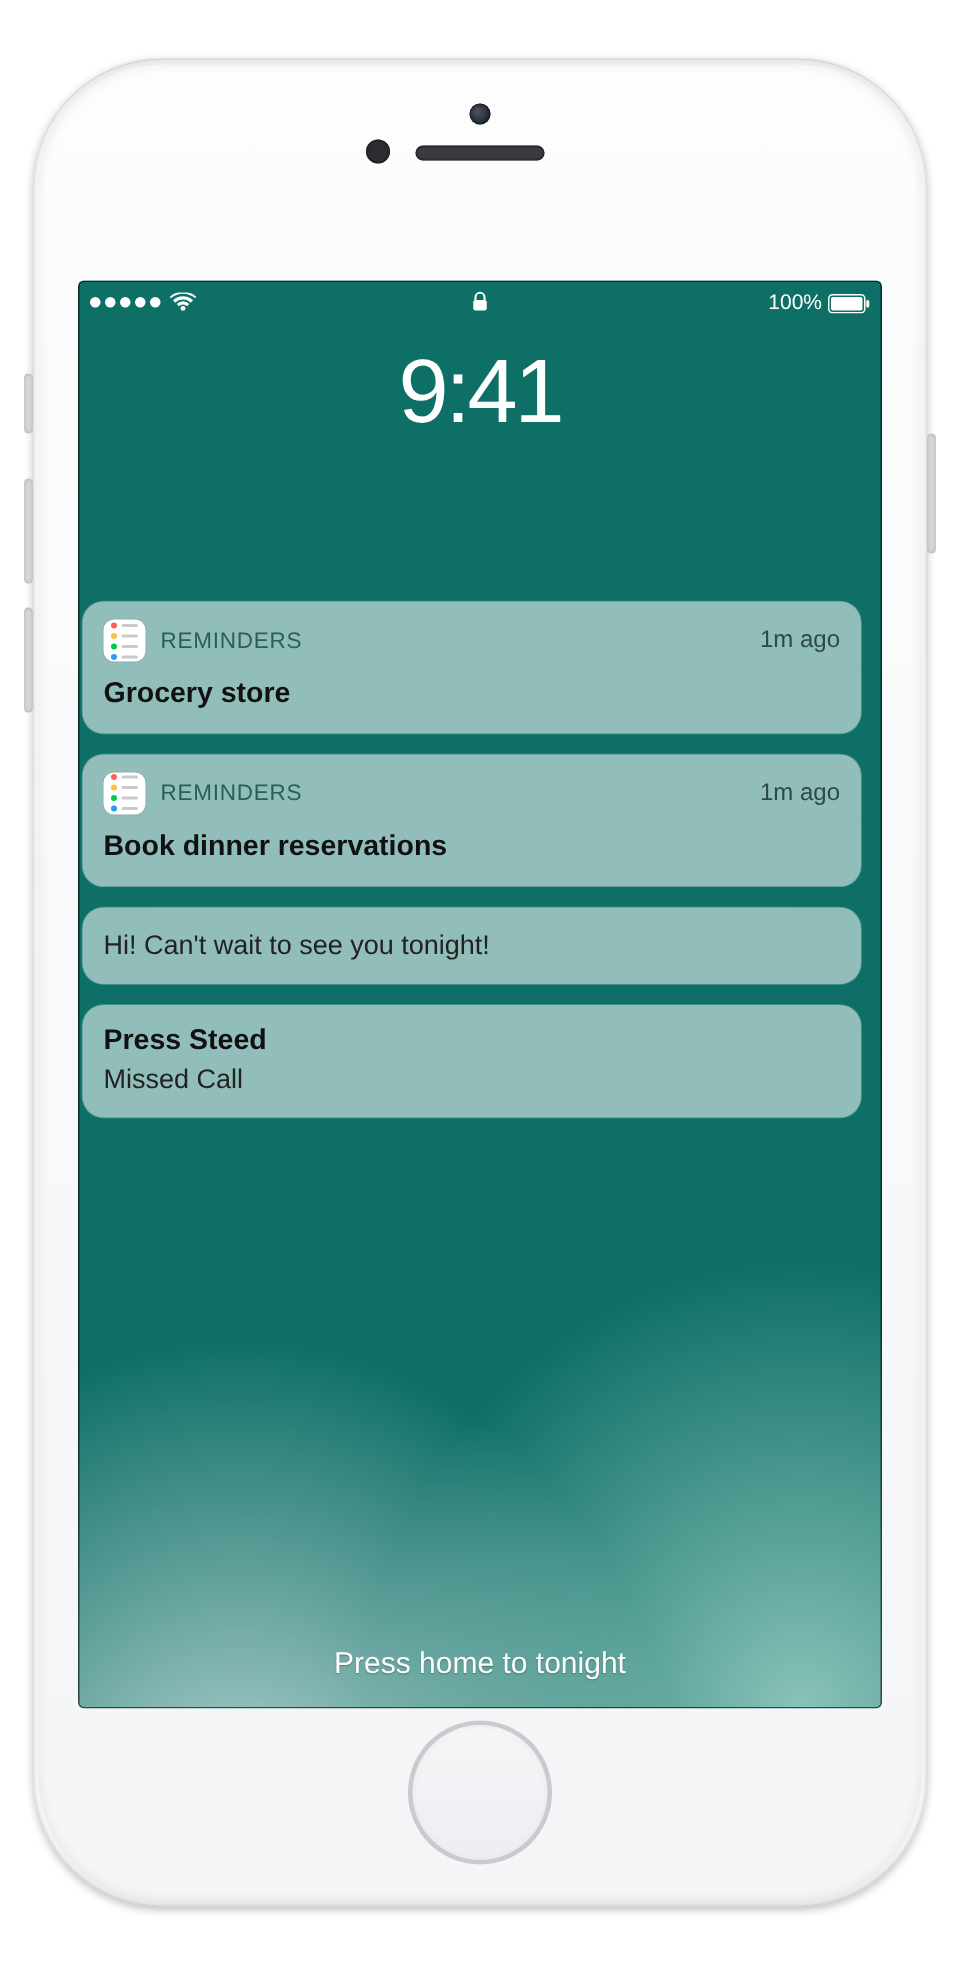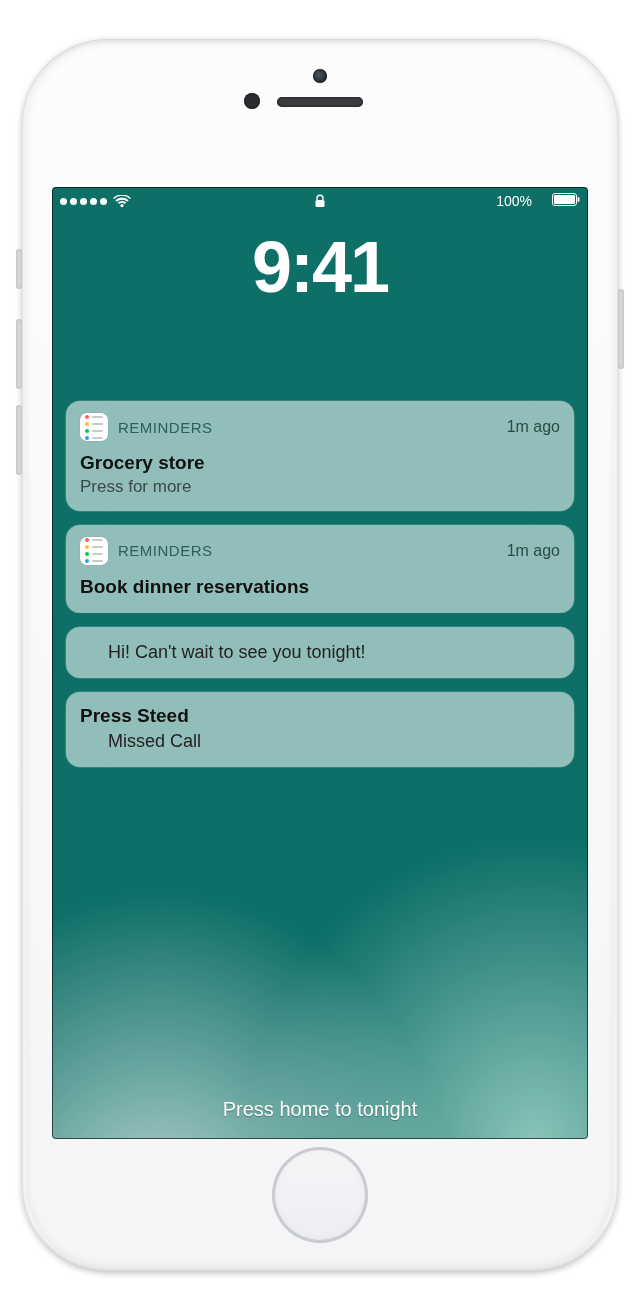--- a/index.html
+++ b/index.html
@@ -88,31 +88,31 @@
     display:flex; align-items:center;
     color:#fff; font-size:14px;
     padding:0 8px;
   }
   .status-left, .status-right { display:flex; align-items:center; gap:6px; }
   .status-right { margin-left:auto; }
   .status-center { position:absolute; left:50%; transform:translateX(-50%); }
   .signal-dots { display:flex; gap:3px; }
   .signal-dots span { width:7px; height:7px; border-radius:50%; background:#fff; display:block;}
   .wifi svg, .lock svg, .battery svg { display:block; }
-  .battery-wrap { display:flex; align-items:flex-start; gap:20px; font-weight:500;}
+  .battery-wrap { display:flex; align-items:flex-end; gap:4px; font-weight:500;}
   
   .clock {
     position:absolute; top:44px; left:0; right:0;
     text-align:center; color:#fff;
   }
-  .clock .time { font-size:72px; font-weight:700; letter-spacing:-2px; line-height:1; }
+  .clock .time { font-size:60px; font-weight:400; letter-spacing:-2px; line-height:1; }
   .clock .date { font-size:24px; font-weight:400; margin-top:6px; }
   
   .notif-stack {
-    position:absolute; top:214px; left:14px; right:14px;
+    position:absolute; top:214px; left:3px; right:14px;
     display:flex; flex-direction:column; gap:14px;
   }
   .notif {
     border-radius:14px;
     background: rgba(255,255,255,0.55);
     backdrop-filter: blur(20px);
     padding:12px 14px 14px;
     box-shadow: 0 0 0 .5px rgba(255,255,255,.3);
   }
   .notif-head {
@@ -129,21 +129,21 @@
   .app-icon.phone     { background:linear-gradient(180deg,#5ff777,#09c31f);}
   .app-name {
     font-size:15px; letter-spacing:.5px;
     color:#2b5f58; font-weight:400;
   }
   .notif-time {
     margin-left:auto;
     font-size:16px; color:#2c4b47;
   }
   .notif-title { font-size:19px; font-weight:700; color:#111; line-height:1.25;}
-  .notif-body  { font-size:18px; color:#222; line-height:1.3; margin-top:2px;margin-left:28px;}
+  .notif-body  { font-size:18px; color:#222; line-height:1.3; margin-top:2px;}
   .notif-hint  { font-size:17px; color:#3a4a47; margin-top:2px;}
   
   .reminders-lines {
     width:18px; display:flex; flex-direction:column; gap:3px;
   }
   .reminders-lines span {
     display:flex; align-items:center; gap:3px;
   }
   .reminders-lines i.dot { width:4px; height:4px; border-radius:50%; display:block;}
   .reminders-lines i.bar { flex:1; height:2px; border-radius:1px; background:#c9c9c9; display:block;}
@@ -234,21 +234,20 @@
                 <span>
                     <i class="dot" style="background:#2d9bf0"></i>
                     <i class="bar"></i>
                   </span>
               </div>
             </div>
             <span class="app-name">REMINDERS</span>
             <span class="notif-time">1m ago</span>
           </div>
           <div class="notif-title">Grocery store</div>
-          <div class="notif-hint">Press for more</div>
         </div>
 
         <div class="notif">
           <div class="notif-head">
             <div class="app-icon reminders">
               <div class="reminders-lines">
                 <span>
                     <i class="dot" style="background:#ff605c"></i>
                     <i class="bar"></i>
                   </span>

